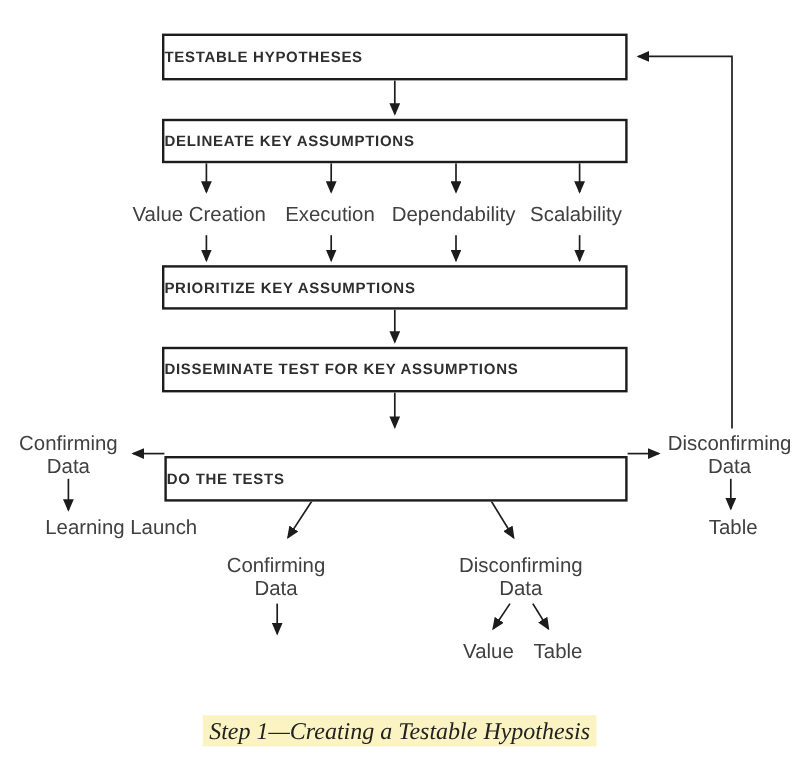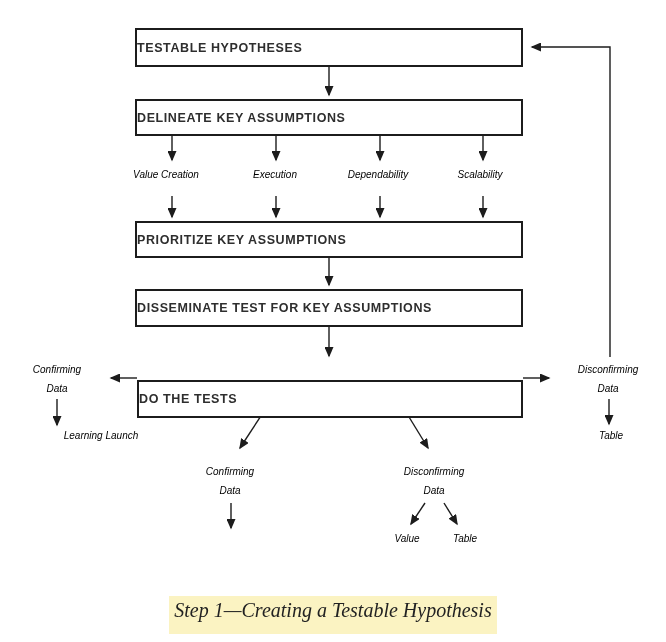--- a/index.html
+++ b/index.html
@@ -41,23 +41,22 @@
   }
   .box-testable    { left: 135px; top: 28px;  width: 388px; height: 39px; }
   .box-delineate   { left: 135px; top: 99px;  width: 388px; height: 37px; }
   .box-prioritize  { left: 135px; top: 221px; width: 388px; height: 37px; }
   .box-disseminate { left: 135px; top: 289px; width: 388px; height: 38px; }
   .box-dothetests  { left: 137px; top: 360px; width: 386px; height: 38px; margin-top: 20px; }
 
   .it-label {
     position: absolute;
     transform: translateX(-50%);
-    font-style: italic;
-    font-size: 10px;
-    color: #000000;
+    font-size: 17px;
+    color: #404040;
     white-space: nowrap;
     text-align: center;
   }
   .two-line {
     line-height: 18.5px;
   }
   .lbl-value         { left: 166px; top: 169px; }
   .lbl-execution     { left: 275px; top: 169px; text-align: center; }
   .lbl-dependability { left: 378px; top: 169px; }
   .lbl-scalability   { left: 480px; top: 169px; }
@@ -79,21 +78,21 @@
     width: 666px;
     text-align: center;
   }
   .caption-highlight {
     display: inline-block;
     font-family: "Liberation Serif", serif;
     font-style: italic;
     font-size: 20px;
     color: #222222;
     background: #FBF3C2;
-    padding: 3px 5px 12px 5px;
+    padding: 3px 5px 0 5px;
     white-space: nowrap;
   }
 </style>
 </head>
 <body>
 
 <div class="canvas">
 
   <svg class="arrow-layer" width="666" height="642" viewBox="0 0 666 642" xmlns="http://www.w3.org/2000/svg">
     <defs>

